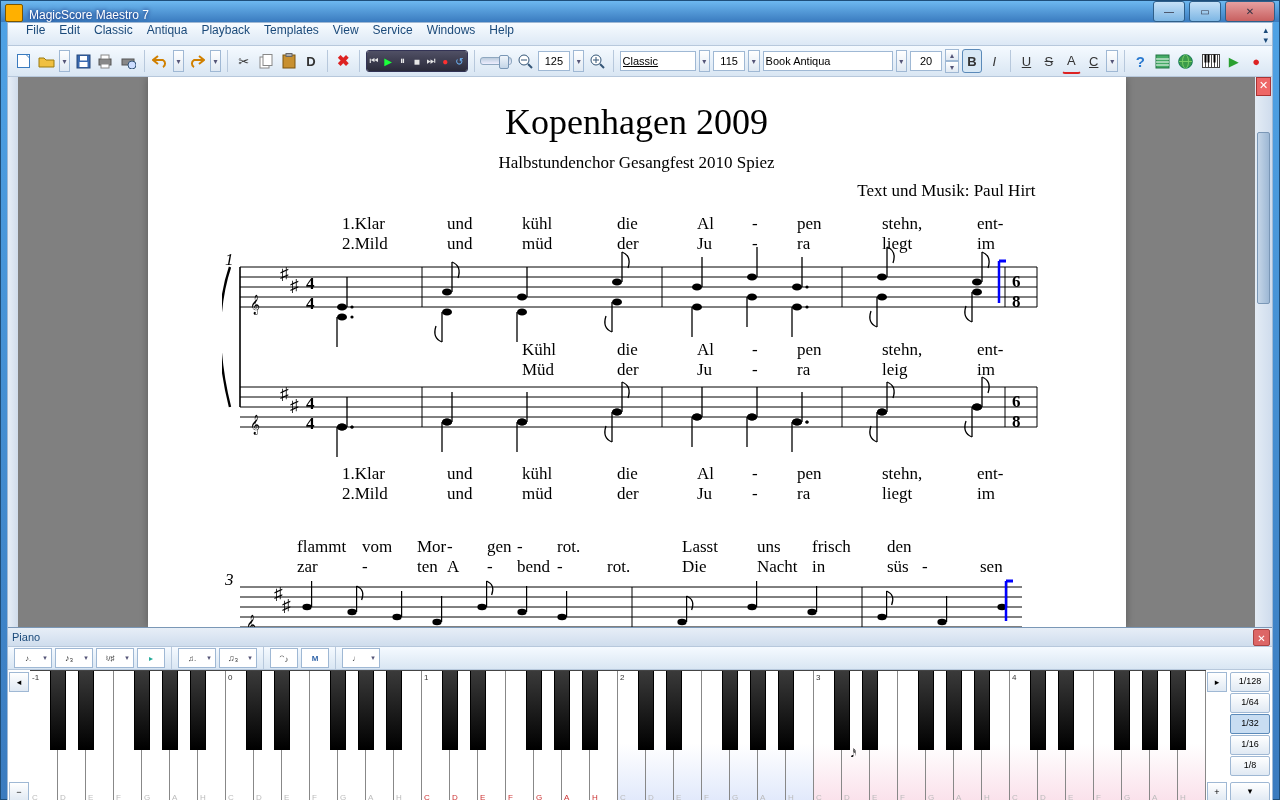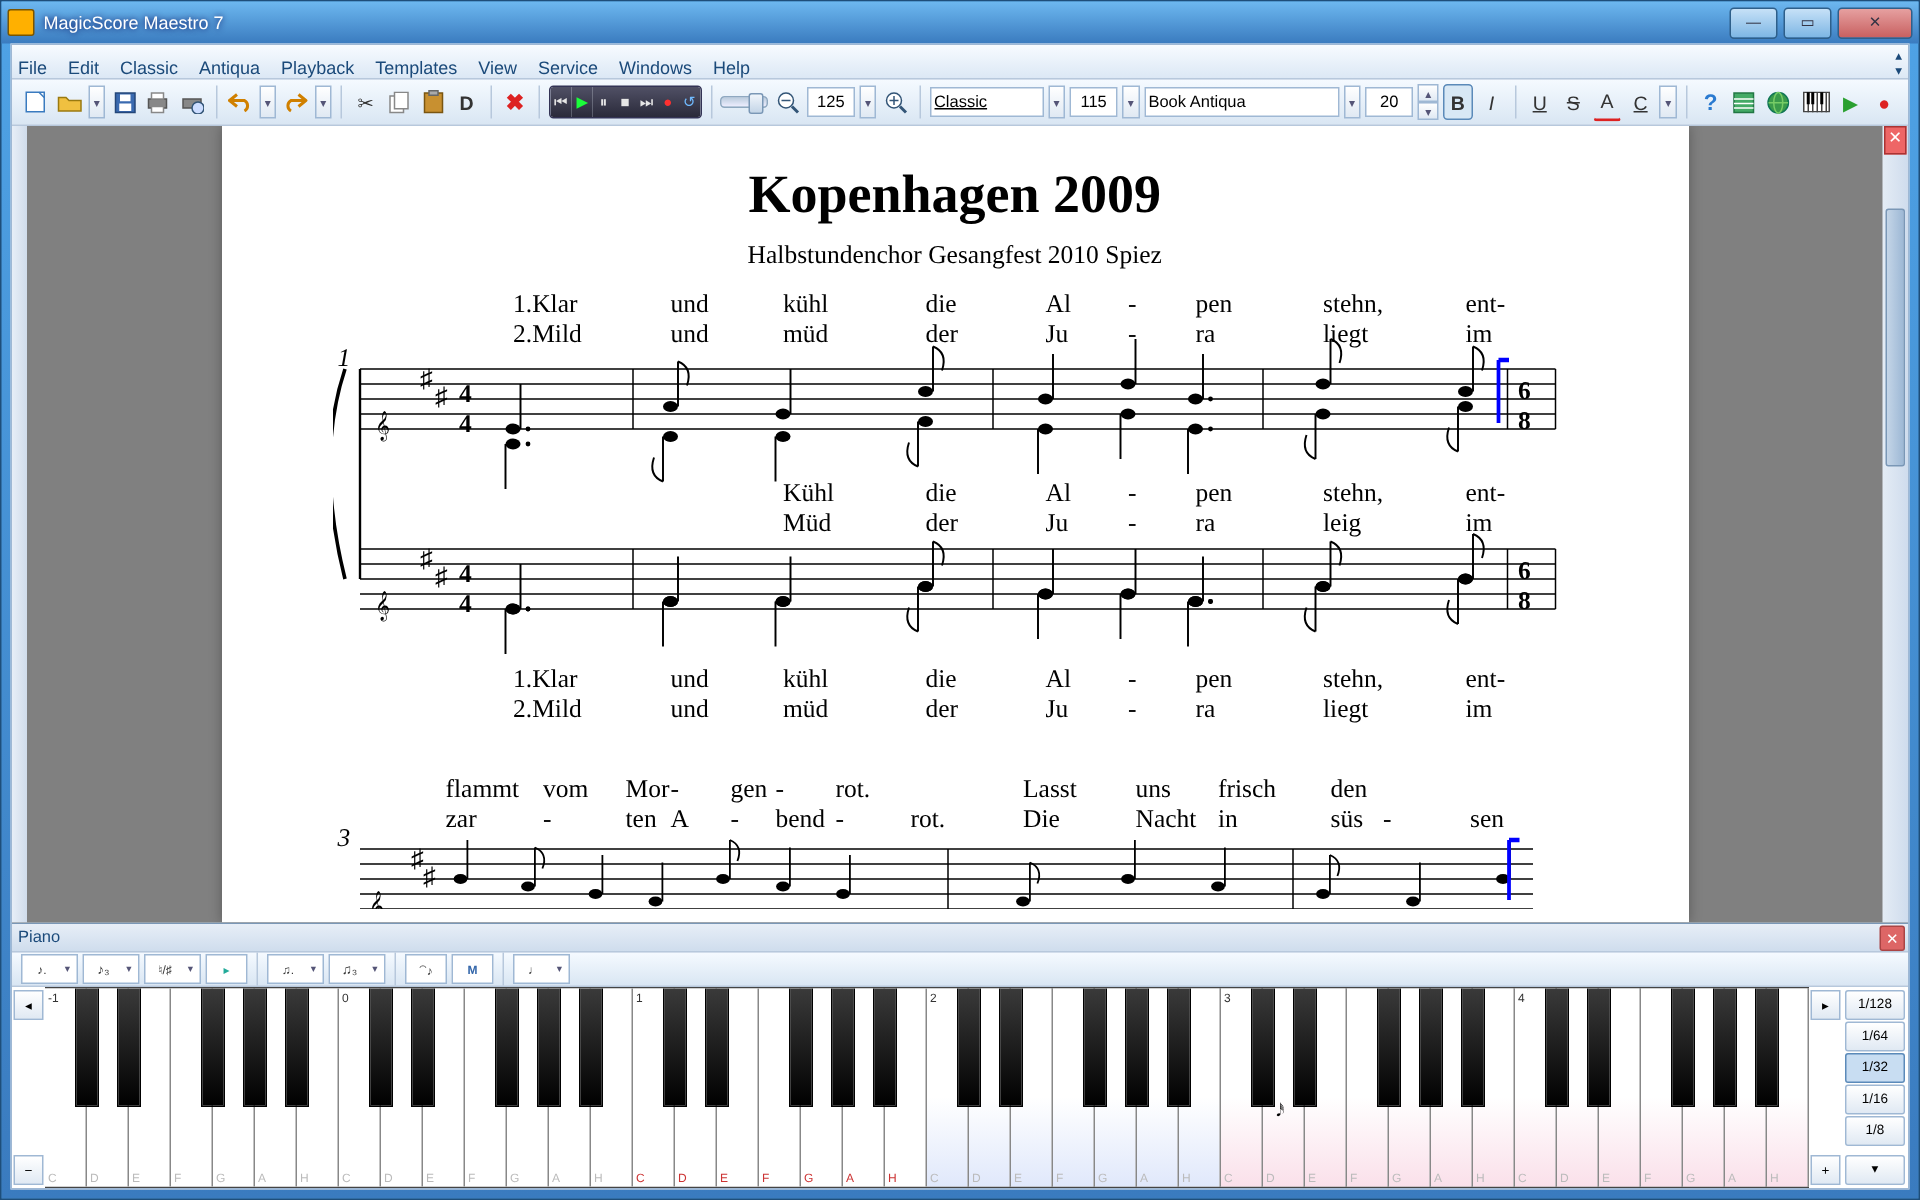--- a/index.html
+++ b/index.html
@@ -1,24 +1,24 @@
 <!DOCTYPE html>
 <html><head>
 <meta charset="utf-8">
 <style>
 html,body{margin:0;padding:0;font-family:"Segoe UI",Tahoma,sans-serif;font-size:12px;background:#4a97d8;overflow:hidden;width:1280px;height:800px}
 .window{width:1280px;height:800px;display:flex;flex-direction:column;background:linear-gradient(to bottom,#4fa3e6 0%,#3a7bbf 100%);border:1px solid #1e4e7a;box-sizing:border-box}
-.title-bar{height:28px;display:flex;align-items:center;padding:0 4px;color:#fff;background:linear-gradient(to bottom,#6db8f0 0%,#3a7bbf 100%)}
+.title-bar{height:28px;display:flex;align-items:flex-end;padding:0 4px;color:#fff;background:linear-gradient(to bottom,#6db8f0 0%,#3a7bbf 100%)}
 .title-bar .app-icon{width:16px;height:16px;background:#ffb000;border:1px solid #7a5500;margin-right:6px;border-radius:2px}
 .title-text{flex:1;font-size:12px;text-shadow:0 0 4px #005}
 .win-btns{display:flex;gap:4px}
 .win-btn{width:30px;height:19px;border:1px solid #2e5f8a;border-radius:3px;background:linear-gradient(to bottom,#c6e1f7,#7db6e4);color:#334;font-size:10px;display:flex;align-items:center;justify-content:center;cursor:pointer}
 .win-btn.close{background:linear-gradient(to bottom,#e6a0a0,#c86060);width:48px}
 .client{flex:1;background:#e4ecf5;margin:0 6px 6px;display:flex;flex-direction:column;border:1px solid #9fb8d4}
-.menu-bar{height:22px;background:linear-gradient(to bottom,#f7fbff,#dce8f5);display:flex;align-items:flex-end;padding:0 4px;border-bottom:1px solid #b7c8dc;position:relative}
+.menu-bar{height:22px;background:linear-gradient(to bottom,#f7fbff,#dce8f5);display:flex;align-items:flex-start;padding:0 18px;border-bottom:1px solid #b7c8dc;position:relative}
 .menu-bar span{margin-right:14px;cursor:pointer;color:#1b4a7a}
 .menu-bar .menu-chevrons{position:absolute;right:4px;top:2px;font-size:9px;color:#1b4a7a;cursor:pointer}
 .toolbar{height:30px;background:linear-gradient(to bottom,#f5faff,#d9e6f3);display:flex;align-items:center;padding:0 6px;border-bottom:1px solid #b7c8dc;gap:3px}
 .tb-btn{width:22px;height:22px;border:1px solid transparent;border-radius:3px;display:flex;align-items:center;justify-content:center;cursor:pointer;font-size:13px;color:#333}
 .tb-sep{width:1px;height:22px;background:#b7c8dc;margin:0 3px}
 .tb-input{height:20px;border:1px solid #9fb8d4;background:#fff;font-size:11px;padding:0 2px;box-sizing:border-box}
 .tb-input.num{width:32px;text-align:center}
 .tb-drop{width:12px;height:20px;border:1px solid #9fb8d4;background:linear-gradient(#fff,#e0e9f3);font-size:8px;display:flex;align-items:center;justify-content:center;cursor:pointer;color:#557}
 .tb-btn.active{border-color:#5b8ab9;background:#d8e8f5}
 .playback-cluster{display:flex;border:1px solid #335;border-radius:3px;overflow:hidden}
@@ -28,21 +28,21 @@
 .pc-btn.loop{color:#70baff}
 .slider-track{width:38px;height:6px;background:linear-gradient(#bcd,#eef);border:1px solid #8fa8c0;border-radius:3px;position:relative;cursor:pointer}
 .slider-track .thumb{position:absolute;right:2px;top:-3px;width:8px;height:12px;background:linear-gradient(#f0f5fb,#c4d5e7);border:1px solid #7a97b6;border-radius:2px}
 .workspace{flex:1;display:flex;background:#808080;overflow:hidden;position:relative}
 .ws-left{width:10px;background:linear-gradient(to right,#e7eef7,#d0dceb)}
 .page-area{flex:1;display:flex;justify-content:center;overflow:hidden;position:relative}
 .page{width:978px;background:#fff;box-shadow:0 0 8px rgba(0,0,0,.3);padding:24px 0 0;box-sizing:border-box}
 .scroll-v{width:17px;background:linear-gradient(to right,#e4ecf5,#cfdced);display:flex;flex-direction:column}
 .scroll-close{height:17px;background:#e66;border:1px solid #a33;margin:0 1px 1px;font-size:11px;color:#fff;text-align:center;line-height:14px;cursor:pointer}
 .scroll-thumb{flex:0 0 170px;margin:18px 2px 0;background:linear-gradient(to right,#c4d5e7,#9db8d5);border:1px solid #7a97b6;border-radius:2px}
-.page-title{text-align:center;font-family:"Times New Roman",serif;font-weight:bold;font-size:36px;margin:0}
+.page-title{text-align:center;font-family:"Times New Roman",serif;font-weight:normal;font-size:36px;margin:0}
 .subtitle{text-align:center;font-family:Liberation Serif, serif;font-size:17px;margin-top:10px}
 .ensemble{position:relative;top:-60px;left:105px;font-family:"Times New Roman",serif;font-size:21px;height:0}
 .credit{text-align:right;font-family:"Times New Roman",serif;font-size:17px;margin:8px 90px 0 0}
 .score-svg{display:block;margin:6px auto 0}
 .score-svg text{font-family:"Times New Roman",serif;font-size:17px}
 .piano-container{border-top:1px solid #7a97b6}
 .piano-title{height:18px;background:linear-gradient(to bottom,#e7eef7,#cfdded);border-bottom:1px solid #b7c8dc;font-size:11px;color:#1b4a7a;padding-left:4px;line-height:18px;position:relative}
 .piano-title .pclose{position:absolute;right:2px;top:1px;width:15px;height:15px;background:#d66;color:#fff;font-size:10px;text-align:center;border:1px solid #a44;border-radius:2px;cursor:pointer}
 .piano-toolbar{height:22px;background:linear-gradient(to bottom,#f5faff,#d9e6f3);display:flex;align-items:center;padding:0 6px;border-bottom:1px solid #b7c8dc;gap:3px}
 .piano-body{height:134px;background:#fff;display:flex;position:relative}
@@ -243,20 +243,21 @@
       <div class="tb-btn" style="color:#d22">●</div>
     </div>
 
     <div class="workspace">
       <div class="ws-left"></div>
       <div class="page-area">
         <div class="page">
           <div class="ensemble">Frauenchor</div>
           <div class="page-title">Kopenhagen 2009</div>
           <div class="subtitle">Halbstundenchor Gesangfest 2010 Spiez</div>
+          <div class="credit">Text und Musik: Paul Hirt</div>
 
           <svg class="score-svg" width="830" height="420">
             <g id="sys1" transform="translate(0,0)">
 
               <g id="lyr1a">
                   <text x="120" y="22">1.Klar</text>
                   <text x="225" y="22">und</text>
                   <text x="300" y="22">kühl</text>
                   <text x="395" y="22">die</text>
                   <text x="475" y="22">Al</text>

